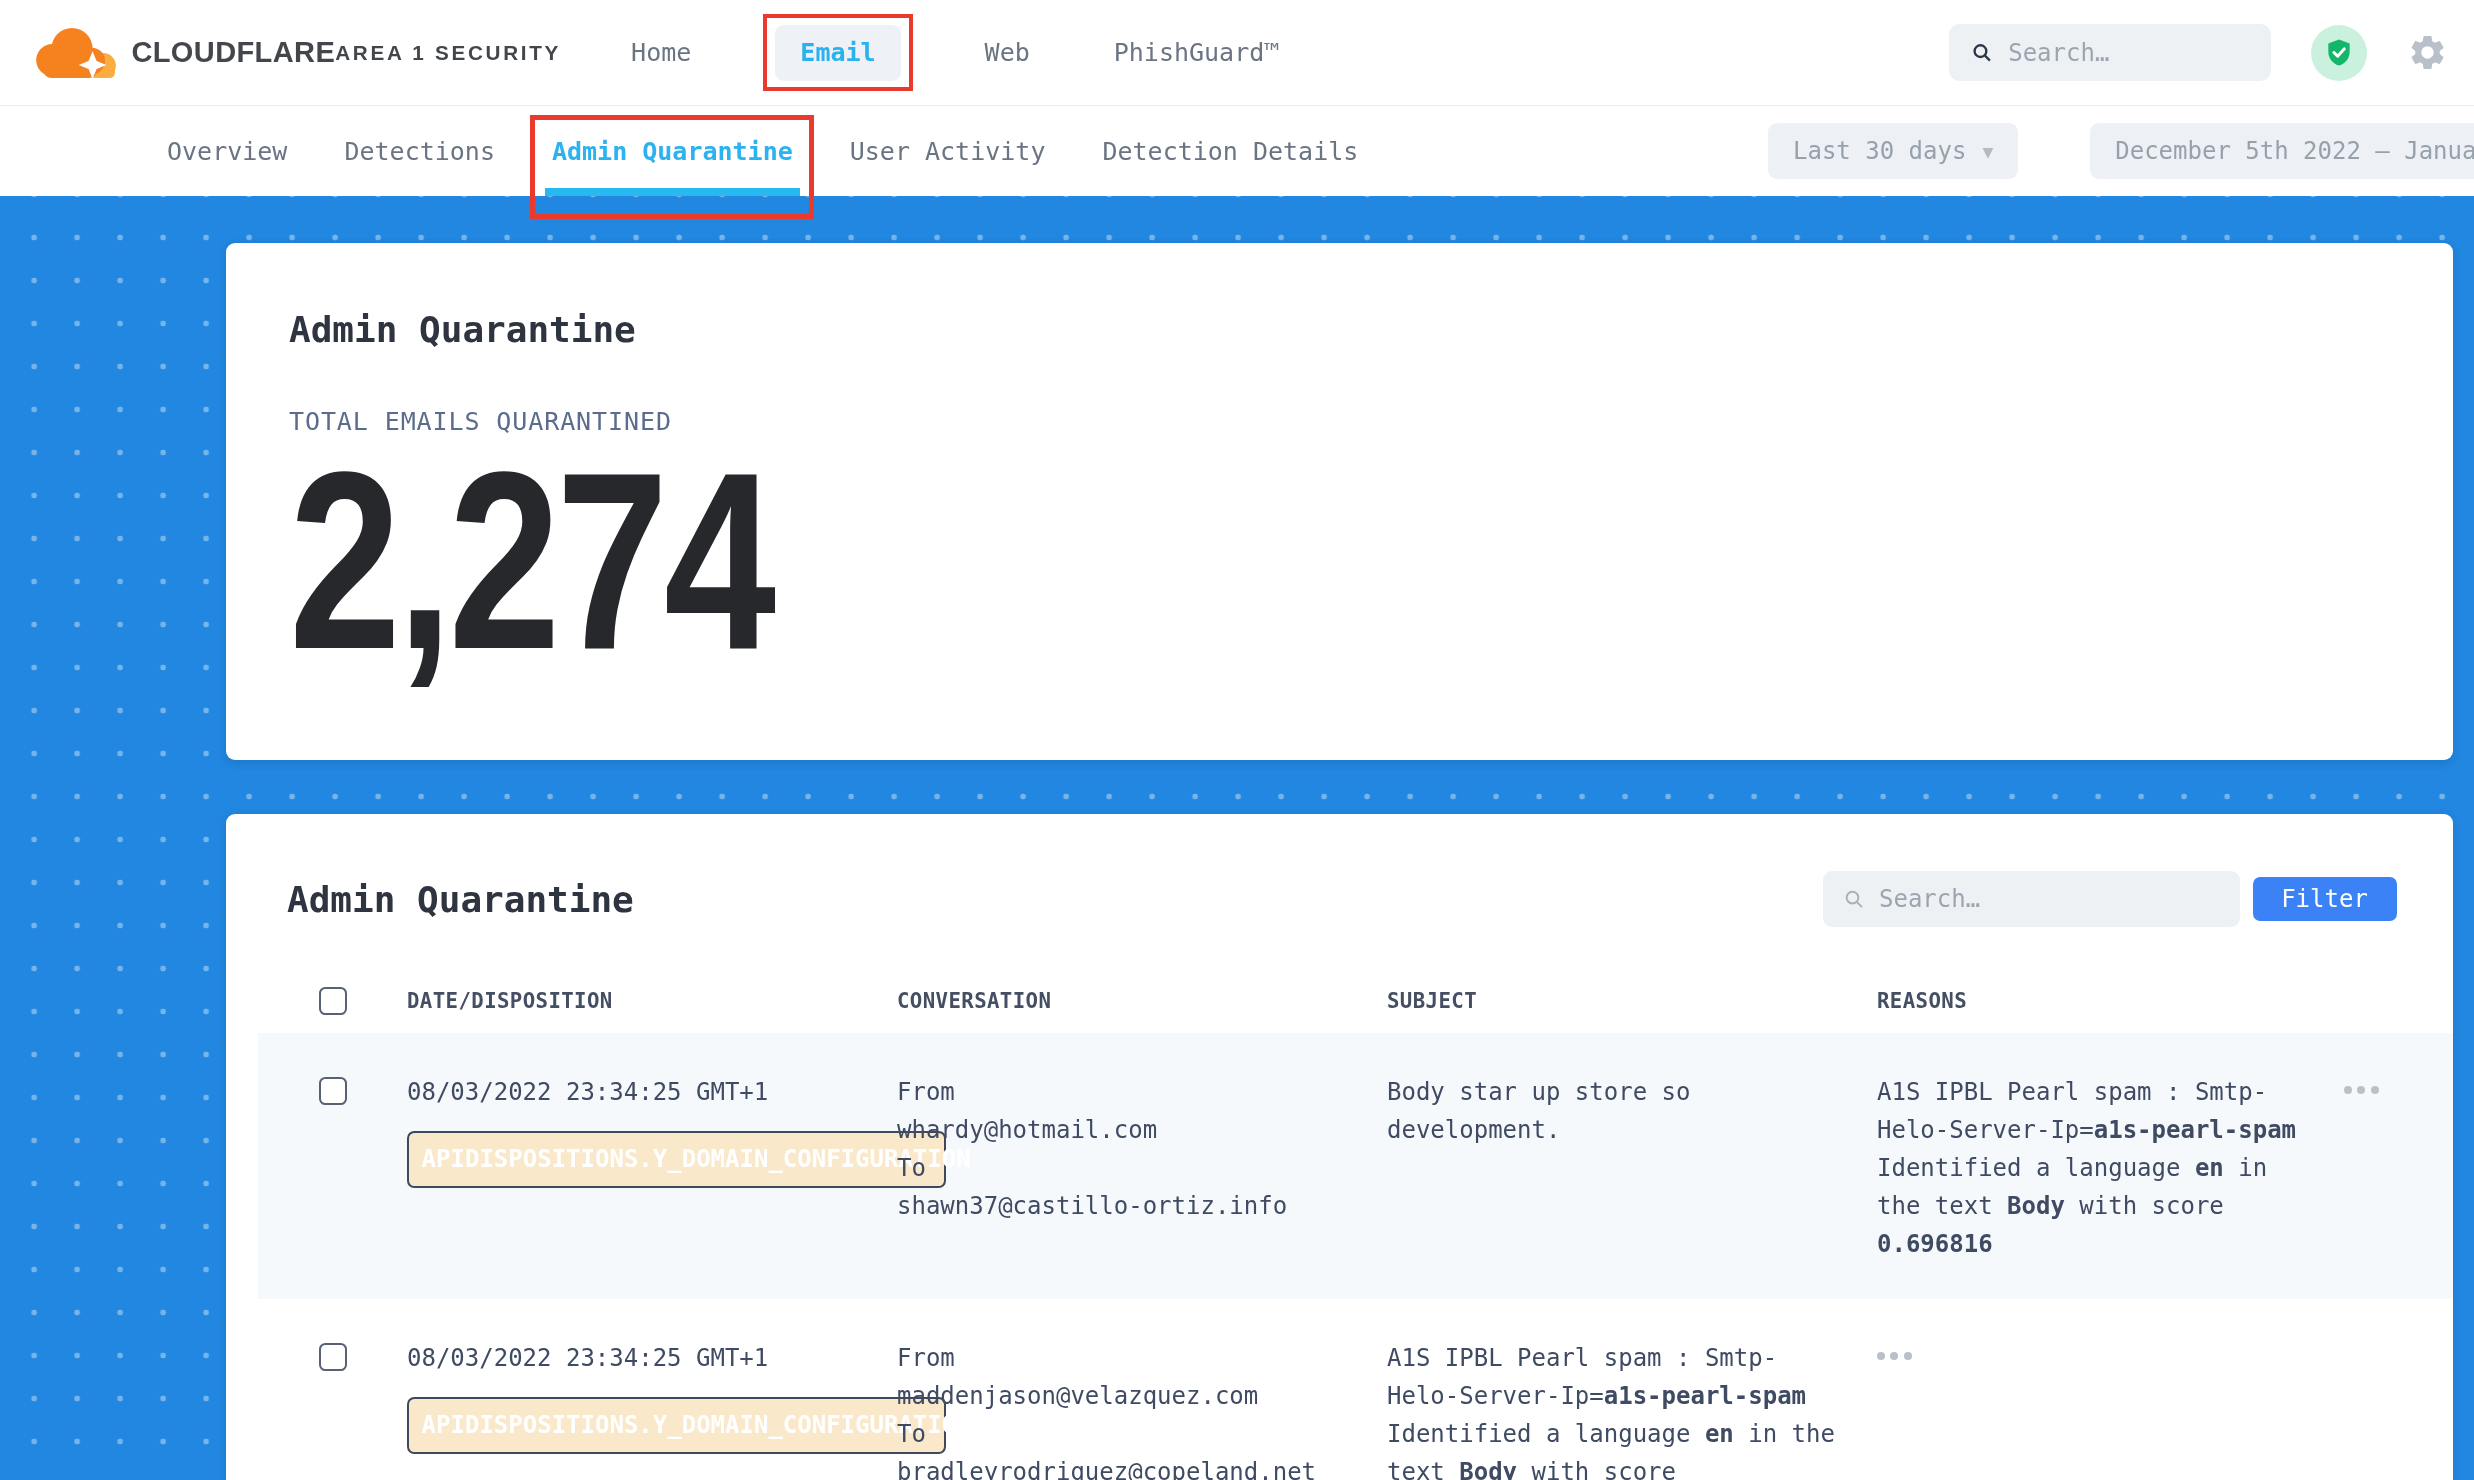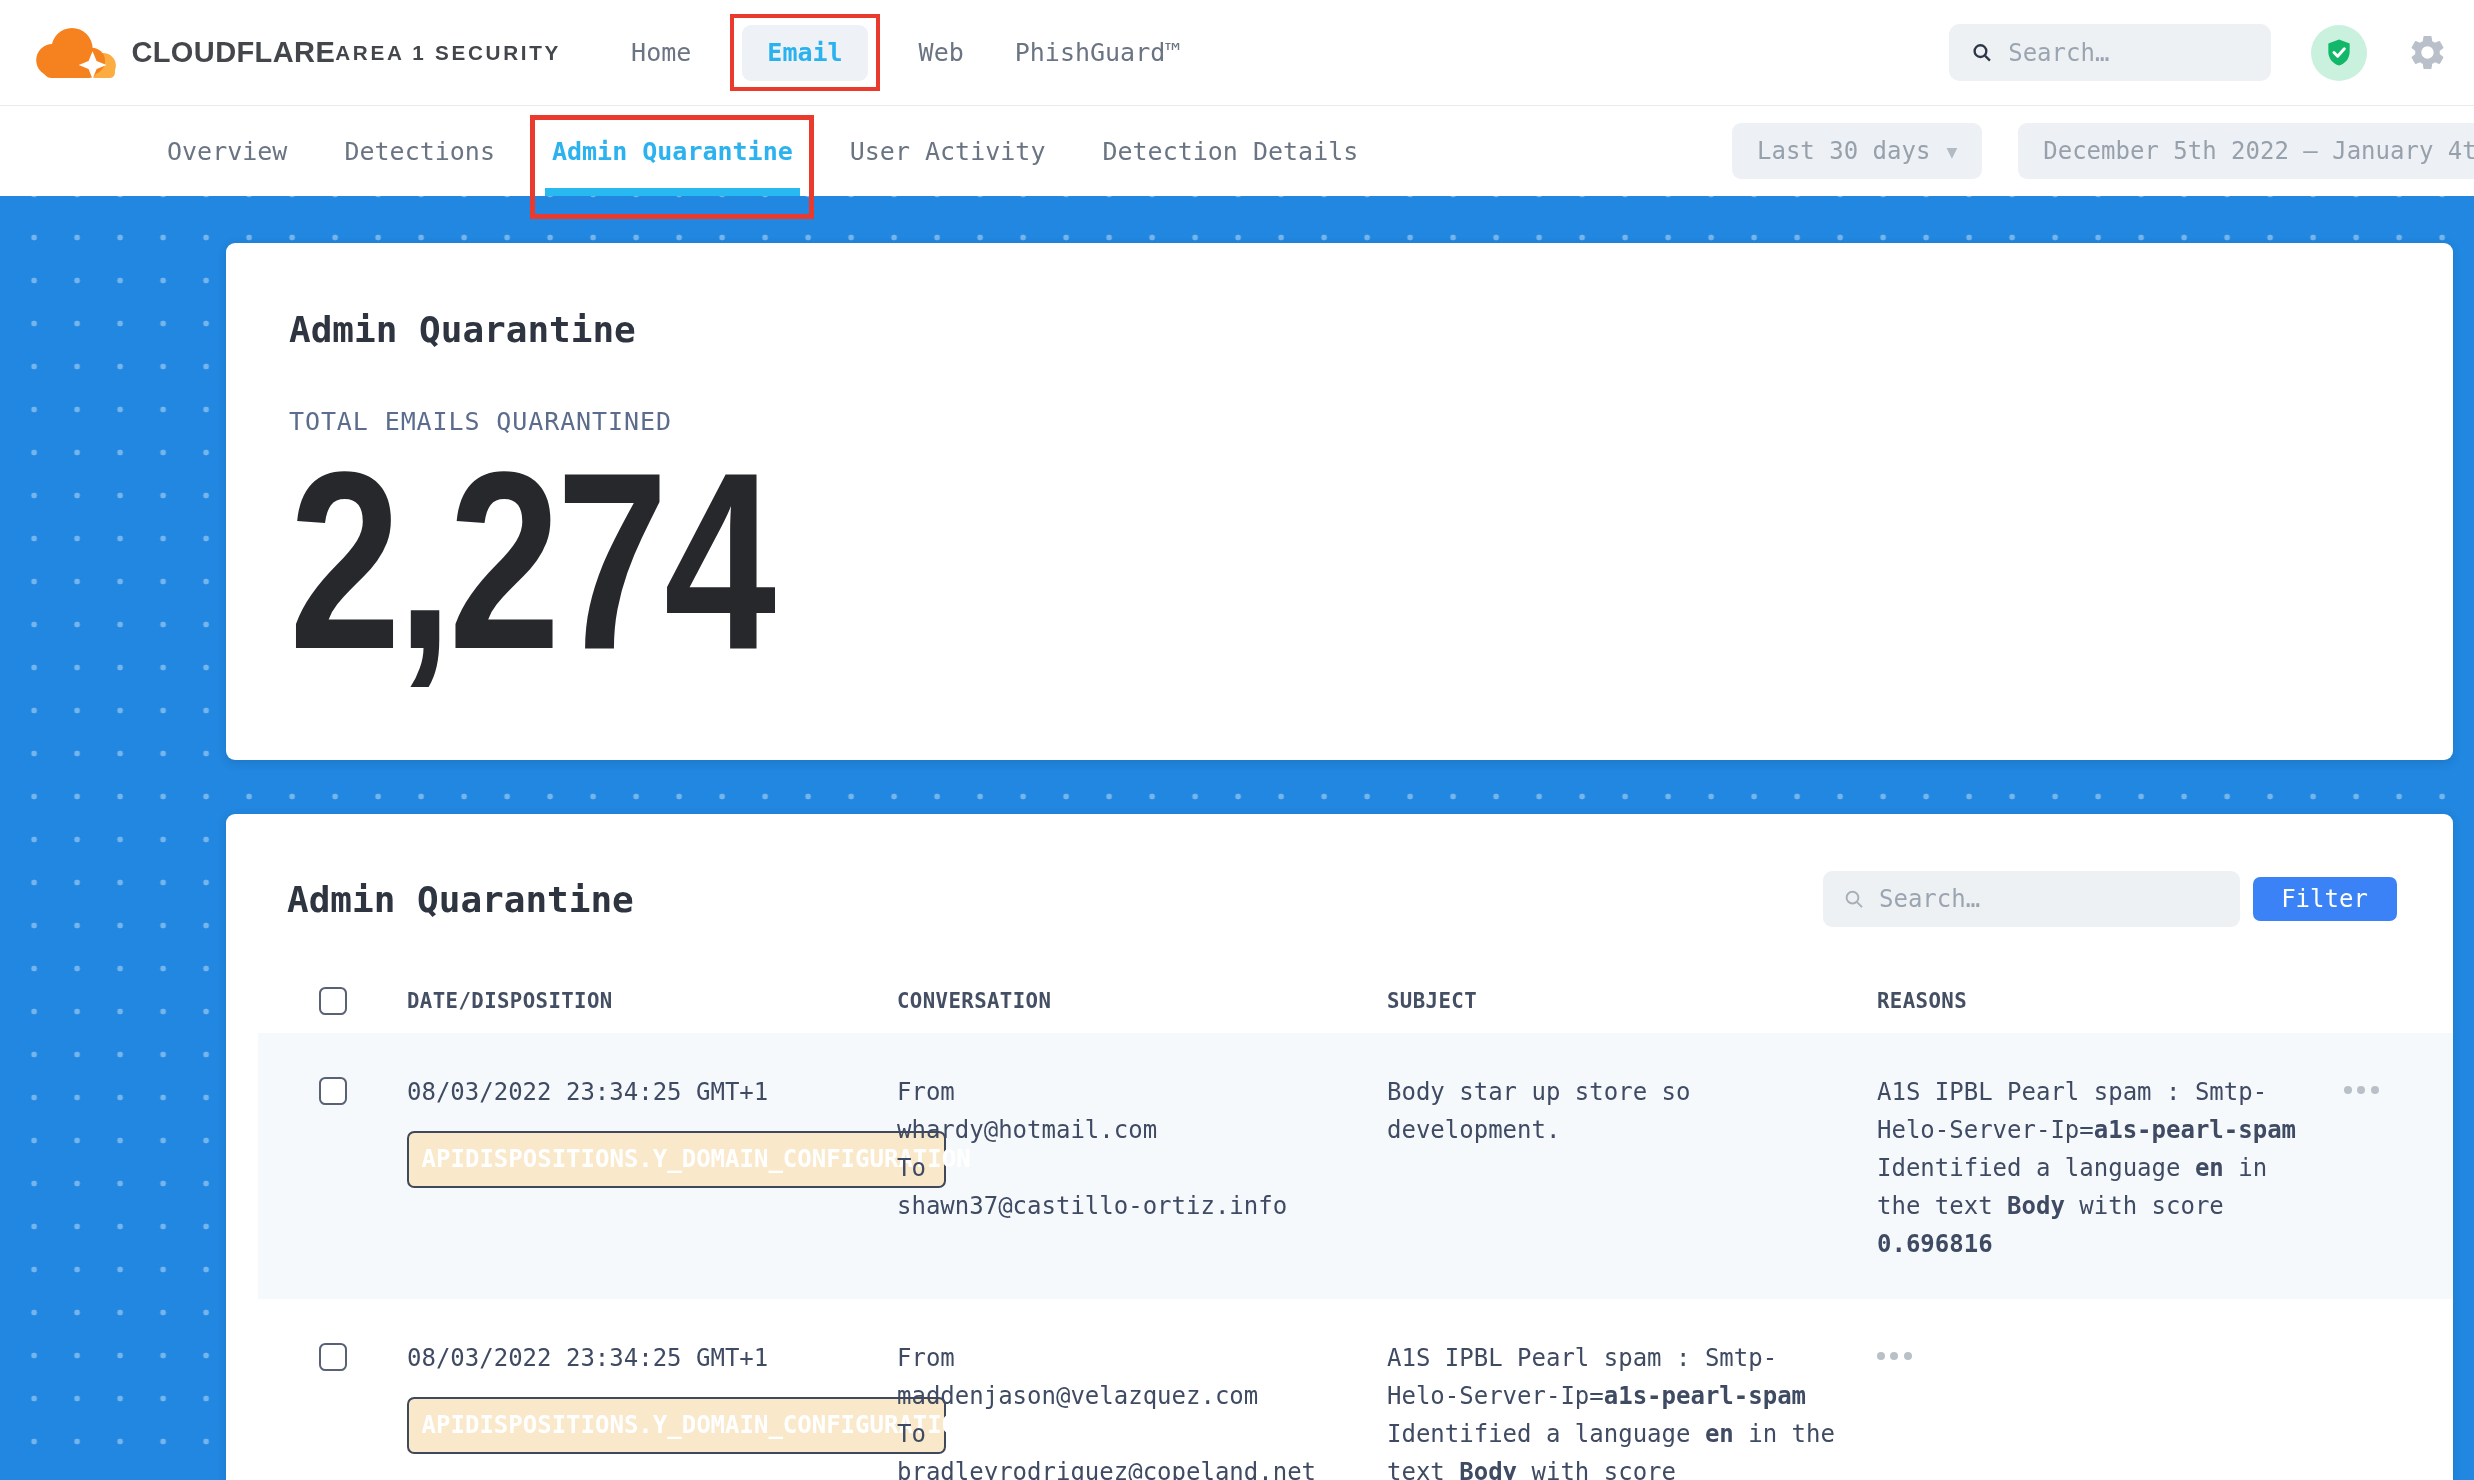--- a/index.html
+++ b/index.html
@@ -8,21 +8,21 @@
 
   
   .topbar { height:106px; background:#fff; display:flex; align-items:center;
             padding:0 27px; border-bottom:1.8px solid #e8ecf0; position:relative; z-index:5; }
   .logo { display:flex; align-items:center; gap:14.4px; cursor:pointer; }
   .logo-text { display:flex; flex-direction:row; }
   .logo-name { font-family:"Liberation Sans", sans-serif; font-weight:700; font-size:29px;
                color:#43464b; letter-spacing:0.4px; }
   .logo-sub  { font-family:"Liberation Sans", sans-serif; font-weight:700; font-size:20.7px;
                color:#43464b; letter-spacing:2.7px; margin-top:5.4px; }
-  .main-nav { display:flex; align-items:center; margin-left:70px; gap:51px;
+  .main-nav { display:flex; align-items:center; margin-left:70px; gap:84px;
               font-size:25px; color:#6a7482; }
   .nav-item { cursor:pointer; white-space:nowrap; }
   .nav-item.pill { background:#eef1f5; border-radius:9px; padding:13.5px 25px;
                    color:#2ab2ef; font-weight:700; position:relative; }
   .annotation-box { position:absolute; border:4.5px solid #ea3a2d; pointer-events:none; }
   .ann-email { inset:-10.8px -12.6px; z-index:6; }
 
   .top-right { margin-left:auto; display:flex; align-items:center; gap:40px; }
   .search-pill { display:flex; align-items:center; gap:16px; background:#eef1f4;
                  border-radius:10.8px; height:57px; width:322px; padding:0 21.6px; }
@@ -38,21 +38,21 @@
             padding-left:167px; gap:57px; position:relative; z-index:4;
             font-size:25px; color:#6a7482; }
   .tab { position:relative; cursor:pointer; white-space:nowrap; }
   .tab.active { color:#2bb2ef; font-weight:700; }
   .underline { position:absolute; left:-7.2px; right:-7.2px; bottom:-30.5px; height:8px;
                background:#29b9f1; }
   .ann-tab { left:-21.6px; right:-21.6px; top:-21.6px; height:104px; border-width:5.4px; z-index:7; }
   .subnav-pills { position:absolute; left:1732px; top:17px; display:flex; gap:36px; }
   .pill-gray { height:56px; background:#edf0f4; border-radius:9px; display:flex;
                align-items:center; padding:16px 25px; font-size:24px; color:#97a1ac;
-               white-space:nowrap; cursor:pointer; }
+               white-space:nowrap; cursor:pointer;margin-left:36px; }
   .caret { color:#b2bac4; font-size:18px; margin-left:16px; }
 
   
   .content { height:1285px; background-color:#2187e0;
              background-image:radial-gradient(rgba(255,255,255,0.38) 2.7px, transparent 3.2px);
              background-size:43px 43px; background-position:12.6px 20px;
              padding:47px 22.5px 0 226px; overflow:hidden; }
   .card { background:#fff; border-radius:9px; box-shadow:0 2.7px 9px rgba(20,50,90,0.18); }
   .card1 { height:517px; padding:66px 63px 0; }
   .card-title { font-size:36px; font-weight:700; color:#2e3440; }

